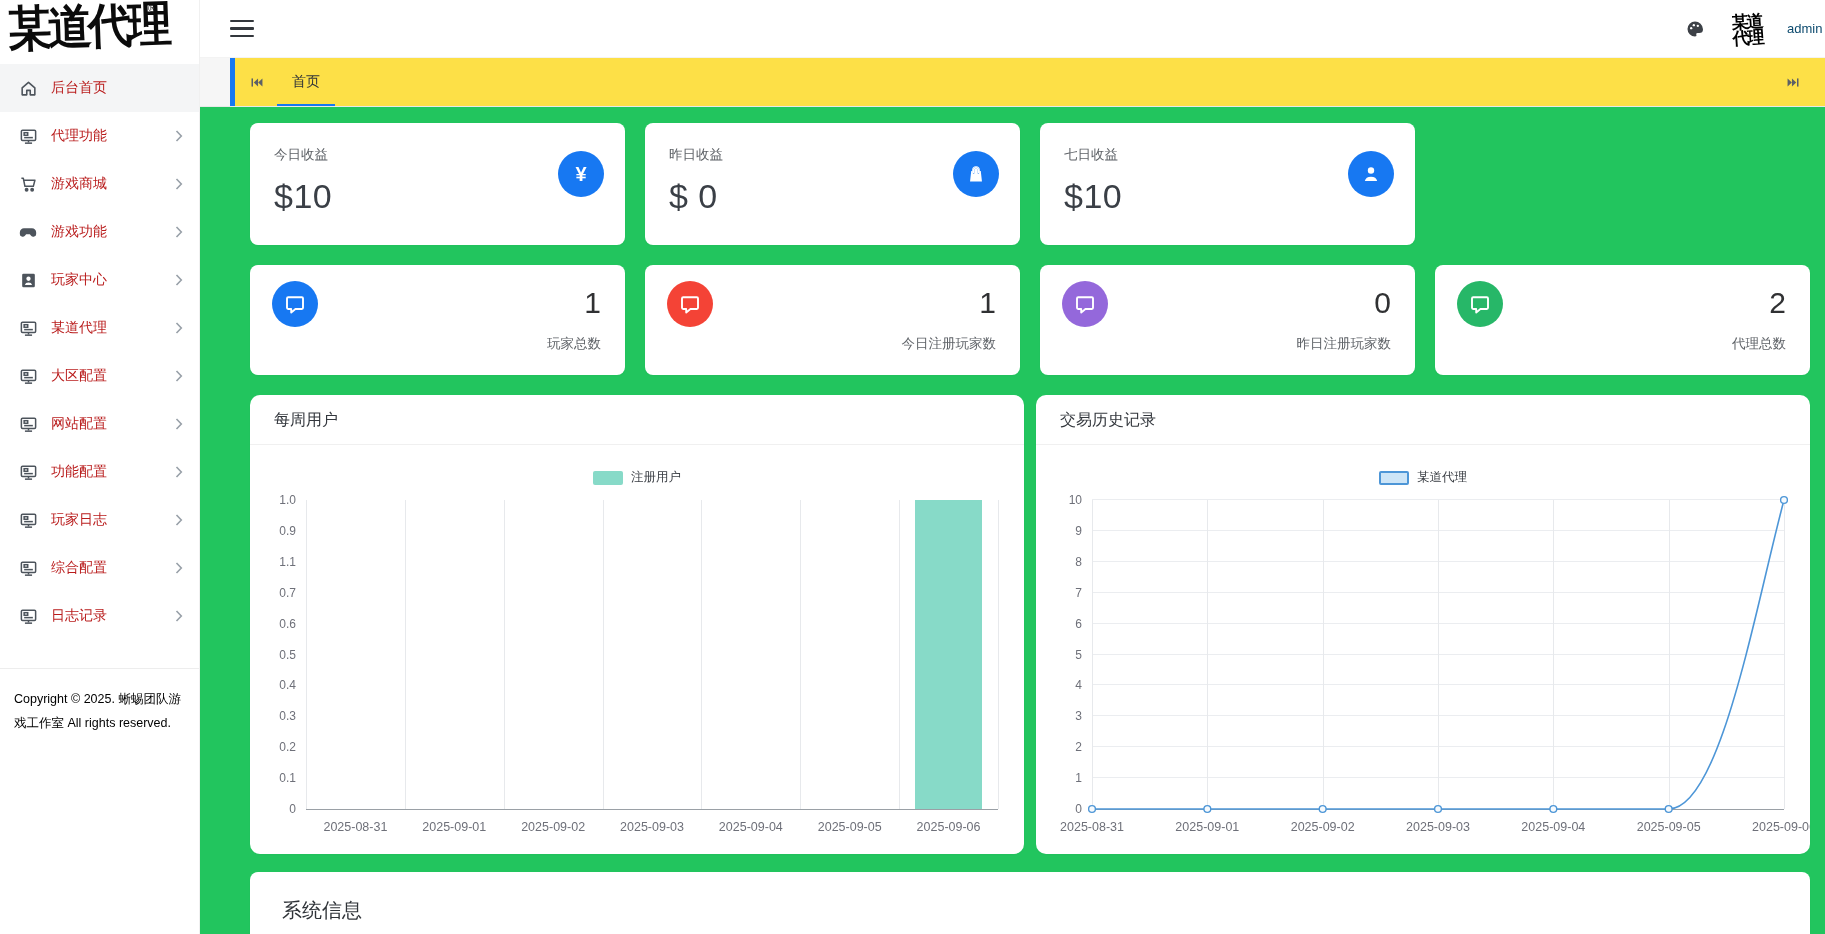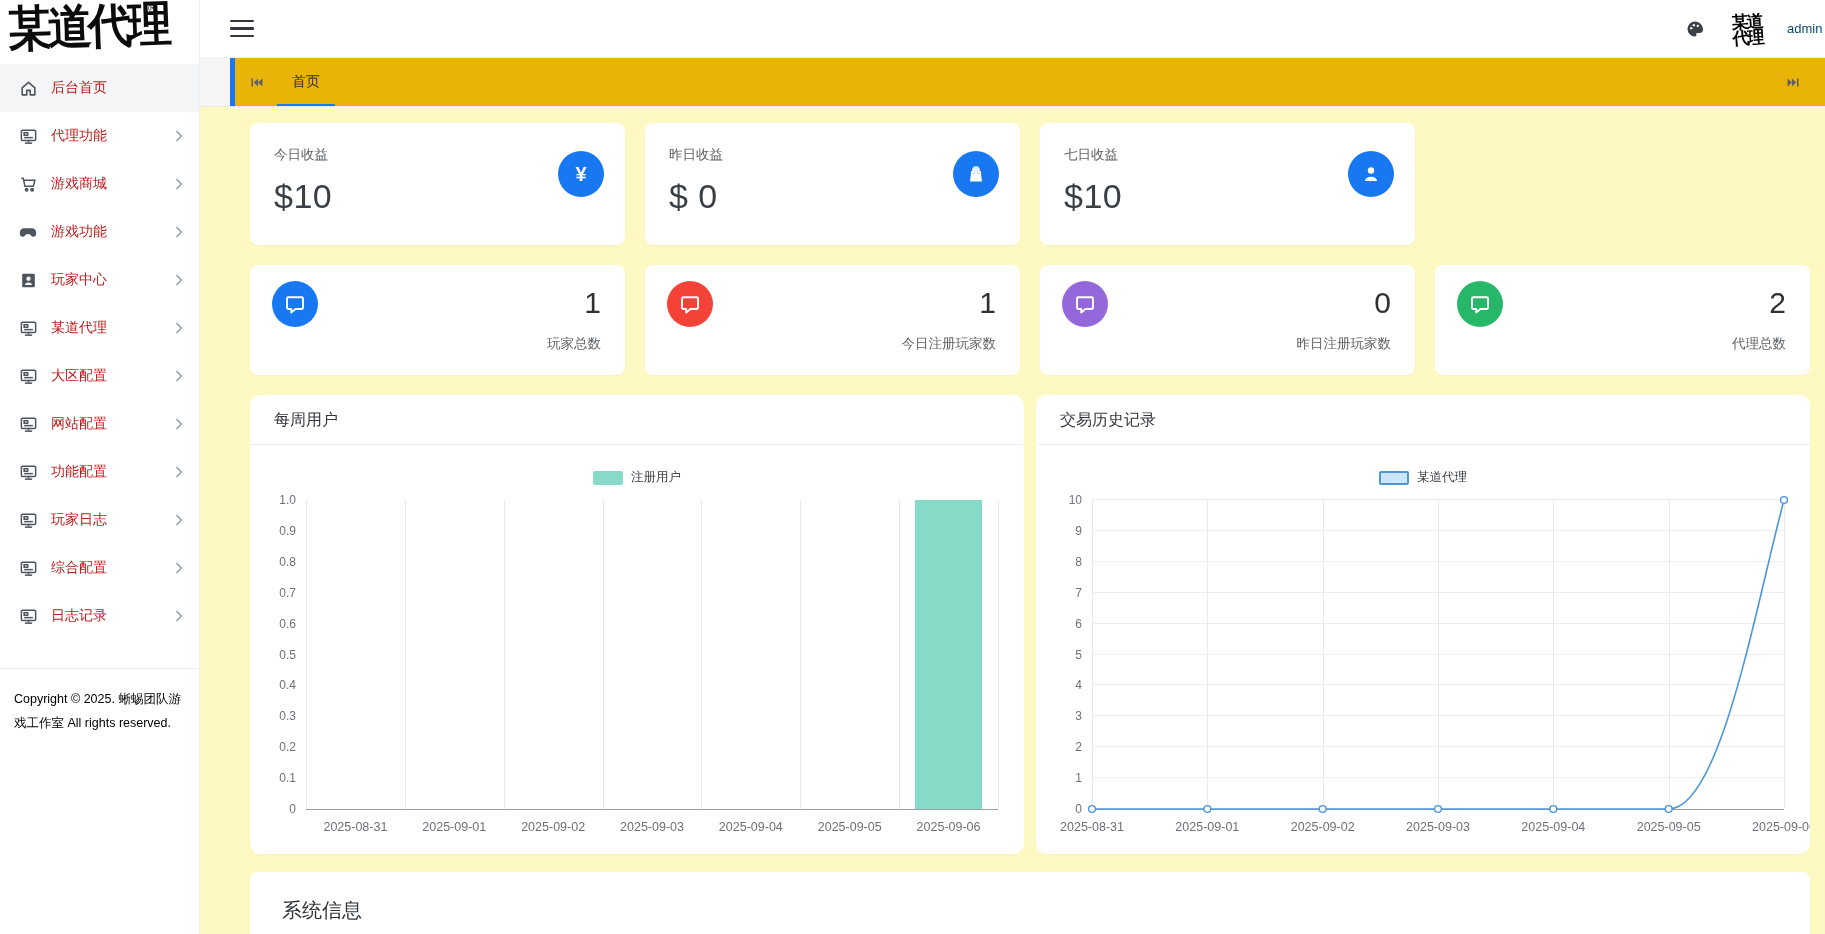--- a/index.html
+++ b/index.html
@@ -26,30 +26,30 @@
   .topbar { height:58px; background:#fff; display:flex; align-items:center; padding-left:30px; border-bottom:1px solid #f3f3f3; }
   .hamburger { width:24px; height:18px; display:flex; flex-direction:column; justify-content:space-between; cursor:pointer; }
   .hamburger i { display:block; height:2.4px; background:#33373c; border-radius:1px; }
   .topbar-right { margin-left:auto; display:flex; align-items:center; overflow:hidden; }
   .palette-btn { margin-right:27px; cursor:pointer; display:flex; }
   .avatar { width:49px; height:40px; margin-right:6px; overflow:hidden; display:flex; align-items:center; cursor:pointer; }
   .avatar-text { font-weight:900; font-size:17px; line-height:16px; letter-spacing:-2px; color:#000; width:42px; transform:rotate(-4deg); font-family:"DejaVu Sans", sans-serif; }
   .username { width:38px; overflow:hidden; white-space:nowrap; font-size:13px; color:#0c4a6e; cursor:pointer; }
 
   
-  .tabbar { height:49px; background:#eab308; border-bottom:1px solid #e9e9e9; display:flex; align-items:stretch;font-family:Liberation Mono, monospace; }
+  .tabbar { height:49px; background:#fde047; border-bottom:1px solid #e9e9e9; display:flex; align-items:stretch;font-family:Liberation Mono, monospace; }
   .tab-left-block { width:30px; background:#f6f6f6; }
   .tab-accent { width:5px; background:#1778f2; }
   .tab-scroll { width:42px; display:flex; align-items:center; justify-content:center; cursor:pointer; color:#5c6066; }
   .tab-scroll.right { margin-left:auto; width:64px; }
   .tab { min-width:58px; padding:0 2px; display:flex; align-items:center; justify-content:center; font-size:14px; color:#2f3338; position:relative; cursor:pointer; }
   .tab.active::after { content:""; position:absolute; left:0; right:0; bottom:0; height:2px; background:#1778f2; }
 
   
-  .content { flex:1; overflow:hidden; padding:16px 15px 0 50px; background:#fef9c3; }
+  .content { flex:1; overflow:hidden; padding:16px 15px 0 50px; background:#22c55e; }
   .grid4 { display:grid; grid-template-columns:repeat(4,1fr); gap:20px; }
   .stat-card { background:#fff; border-radius:8px; height:122px; padding:23px 24px; position:relative; box-shadow:0 1px 2px rgba(0,0,0,.03); }
   .stat-title { font-size:13.5px; color:#5f6368; }
   .stat-value { font-size:34px; color:#3a3f46; margin-top:13px; letter-spacing:.5px; }
   .stat-icon { position:absolute; top:28px; right:21px; width:46px; height:46px; border-radius:50%; color:#fff; display:flex; align-items:center; justify-content:center; }
   .yen-glyph { font-size:20px; font-weight:bold; line-height:1; }
 
   .count-row { margin-top:20px; }
   .count-card { background:#fff; border-radius:8px; height:110px; padding:18px 24px; position:relative; box-shadow:0 1px 2px rgba(0,0,0,.03); }
   .count-icon { position:absolute; left:22px; top:16px; width:46px; height:46px; border-radius:50%; color:#fff; display:flex; align-items:center; justify-content:center; }
@@ -405,21 +405,21 @@
             </div>
             <div class="chart-area" id="weekly-plot">
                 <div class="ylab" style="bottom: 0px;">0</div>
                 <div class="ylab" style="bottom: 30.9px;">0.1</div>
                 <div class="ylab" style="bottom: 61.8px;">0.2</div>
                 <div class="ylab" style="bottom: 92.7px;">0.3</div>
                 <div class="ylab" style="bottom: 123.6px;">0.4</div>
                 <div class="ylab" style="bottom: 154.5px;">0.5</div>
                 <div class="ylab" style="bottom: 185.4px;">0.6</div>
                 <div class="ylab" style="bottom: 216.3px;">0.7</div>
-                <div class="ylab" style="bottom: 247.2px;">0.8</div>
+                <div class="ylab" style="bottom: 247.2px;">1.1</div>
                 <div class="ylab" style="bottom: 278.1px;">0.9</div>
                 <div class="ylab" style="bottom: 309px;">1.0</div>
                 <div class="vline" style="left: 0px;"></div>
                 <div class="vline" style="left: 98.8571px;"></div>
                 <div class="vline" style="left: 197.714px;"></div>
                 <div class="vline" style="left: 296.571px;"></div>
                 <div class="vline" style="left: 395.429px;"></div>
                 <div class="vline" style="left: 494.286px;"></div>
                 <div class="vline" style="left: 593.143px;"></div>
                 <div class="vline" style="left: 692px;"></div>

